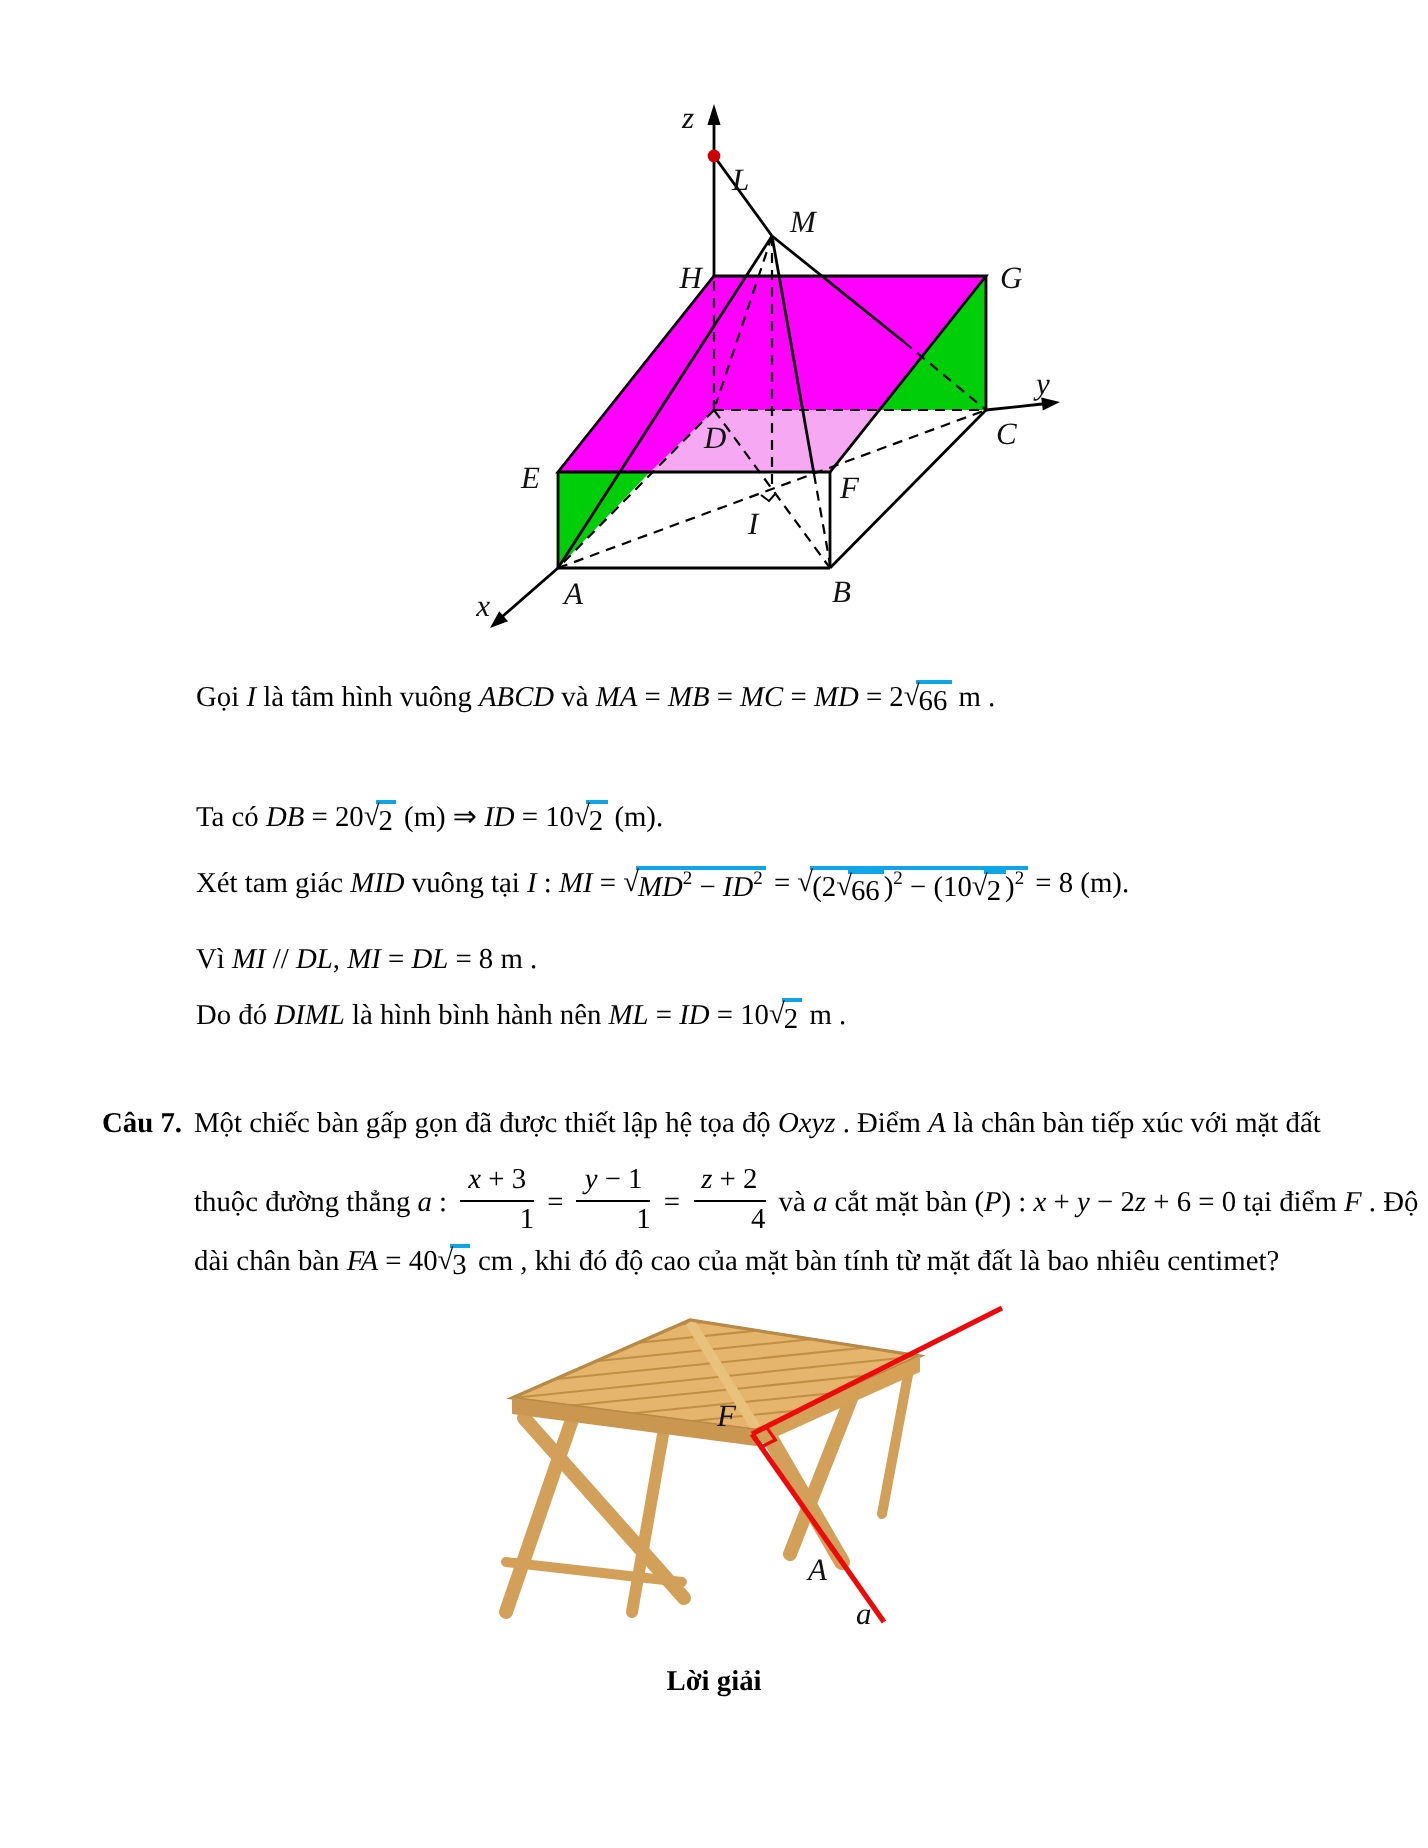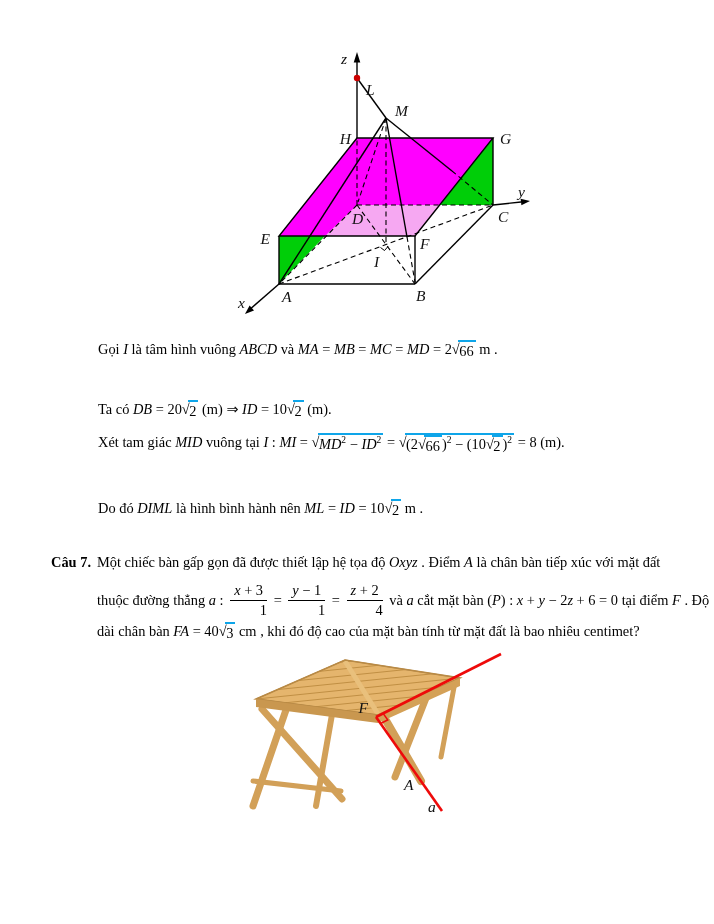--- a/index.html
+++ b/index.html
@@ -104,20 +104,21 @@
       </span> = <span class="sqrt">
         <span class="rsign">√</span>
         <span class="rad">(2<span class="sqrt">
             <span class="rsign">√</span>
             <span class="rad">66</span>
           </span>)<sup>2</sup> − (10<span class="sqrt">
             <span class="rsign">√</span>
             <span class="rad">2</span>
           </span>)<sup>2</sup></span>
       </span> = 8 (m).</div>
+  <div class="line" style="left:98px;top:471px">Vì <span class="mi">MI</span> // <span class="mi">DL</span>, <span class="mi">MI</span> = <span class="mi">DL</span> = 8 m .</div>
   <div class="line" style="left:98px;top:499px">Do đó <span class="mi">DIML</span> là hình bình hành nên <span class="mi">ML</span> = <span class="mi">ID</span> = 10<span class="sqrt">
         <span class="rsign">√</span>
         <span class="rad">2</span>
       </span> m .</div>
 
   <div class="line bold" style="left:51px;top:553px">Câu 7.</div>
   <div class="line" style="left:97px;top:553px">Một chiếc bàn gấp gọn đã được thiết lập hệ tọa độ <span class="mi">Oxyz</span> . Điểm <span class="mi">A</span> là chân bàn tiếp xúc với mặt đất</div>
   <div class="line" style="left:97px;top:584px">thuộc đường thẳng <span class="mi">a</span> : <span class="frac">
         <span class="num"><span class="mi">x</span> + 3</span>
         <span class="den">1</span>
@@ -169,13 +170,14 @@
     <g fill="none" stroke="#EE0A0A">
       <line x1="501" y1="654" x2="376" y2="717" stroke-width="2.6"></line>
       <line x1="376" y1="717" x2="442" y2="811" stroke-width="2.6"></line>
       <path d="M383.1,713.4 L387.7,719.9 L380.6,723.5" stroke-width="1.6"></path>
     </g>
     <text class="flabel" x="368" y="713" text-anchor="end">F</text>
     <text class="flabel" x="404" y="790">A</text>
     <text class="flabel" x="428" y="812">a</text>
   </svg>
 
+  <div class="line bold" style="left:0;right:0;top:832px;text-align:center;white-space:normal">Lời giải</div>
 </div>
 
 </body></html>

